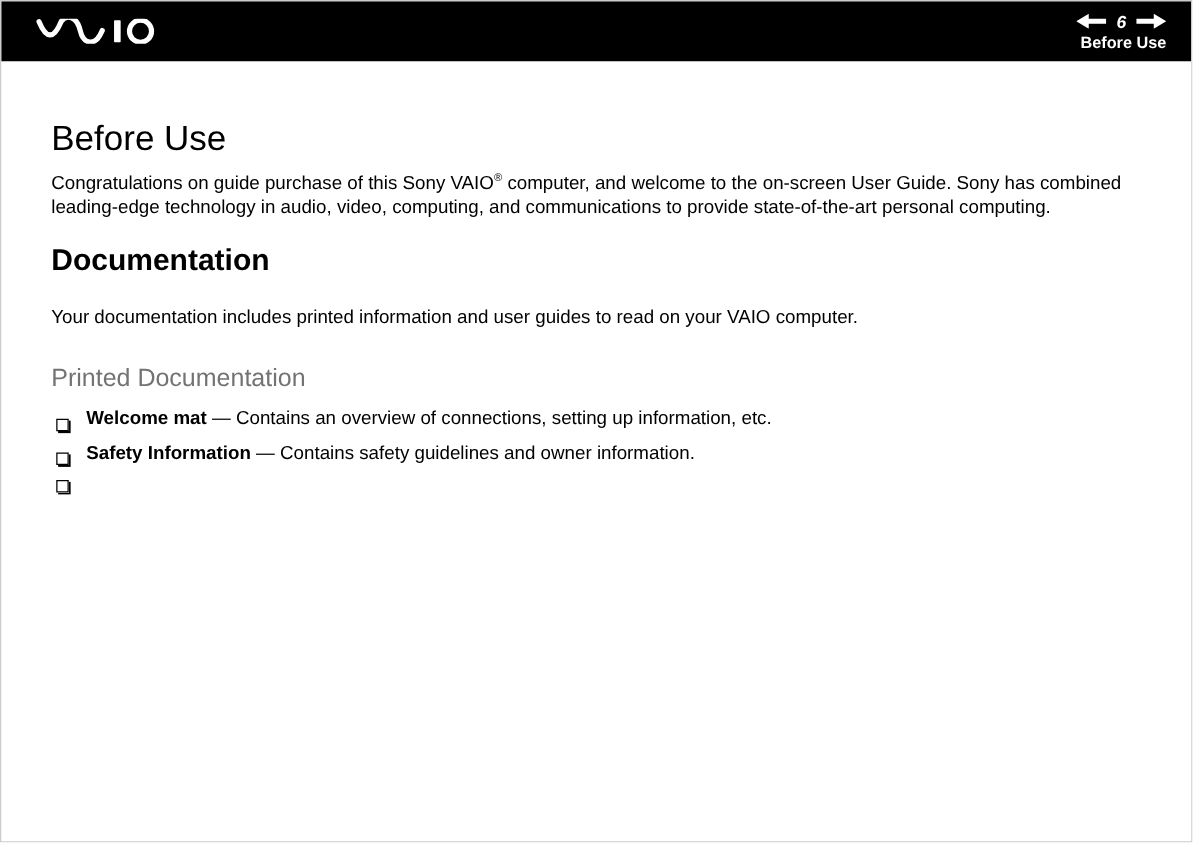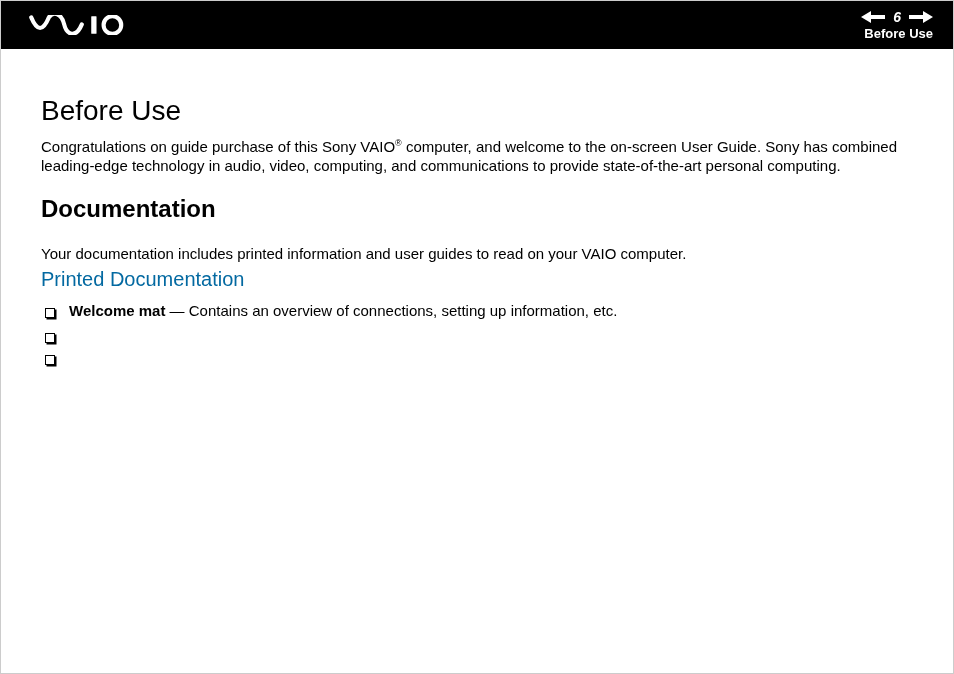--- a/index.html
+++ b/index.html
@@ -16,26 +16,26 @@
     .arrow-btn svg { display: block; }
     .page-number { font-weight: bold; font-style: italic; font-size: 14px; padding: 0 2px; }
     .section-name { font-weight: bold; font-size: 13px; margin-top: 1px; }
 
     .content { padding: 46px 36px 24px 40px; }
     h1.title { font-size: 28px; font-weight: 400; margin-bottom: 10px; }
     p.intro { font-size: 15px; line-height: 1.28; margin-bottom: 20px; }
     sup { font-size: 0.6em; vertical-align: super; }
 
     h2.subhead { font-size: 24px; font-weight: 700; margin-bottom: 22px; }
-    p.lead { font-size: 15px; margin-bottom: 6px; }
+    p.lead { font-size: 15px; margin-bottom: 30px; }
 
-    h3.printed { color: #0369a1; font-size: 20px; font-weight: 400; margin-bottom: 10px; }
+    h3.printed { color: #737373; font-size: 20px; font-weight: 400; margin-bottom: 10px; }
 
     ul.doclist { list-style: none; padding-left: 4px; }
-    ul.doclist li { display: flex; align-items: center; font-size: 15px; margin-bottom: 8px; line-height: 1.3; }
+    ul.doclist li { display: flex; align-items: flex-end; font-size: 15px; margin-bottom: 8px; line-height: 1.3; }
     .bullet-box { width: 10px; height: 10px; border: 1.5px solid #000; flex: 0 0 auto; margin-top: 4px; margin-right: 14px; box-shadow: 1.5px 1.5px 0 0 #000; }
     .li-text .strong { font-weight: bold; }
   </style>
 </head>
 <body>
 
 <div class="page">
   <div class="header-bar">
     <div class="logo">
       <svg viewBox="0 0 180 34" width="120" height="22" fill="#fff" aria-hidden="true">
@@ -74,19 +74,20 @@
 
     <h3 class="printed">Printed Documentation</h3>
 
     <ul class="doclist">
       <li>
         <span class="bullet-box"></span>
         <span class="li-text"><span class="strong">Welcome mat</span><span> — Contains an overview of connections, setting up information, etc.</span></span>
       </li>
       <li>
         <span class="bullet-box"></span>
+        <span class="li-text"><span class="strong">Safety Information</span><span> — Contains safety guidelines and owner information.</span></span>
       </li>
       <li>
         <span class="bullet-box"></span>
       </li>
     </ul>
   </div>
 </div>
 
 </body></html>

